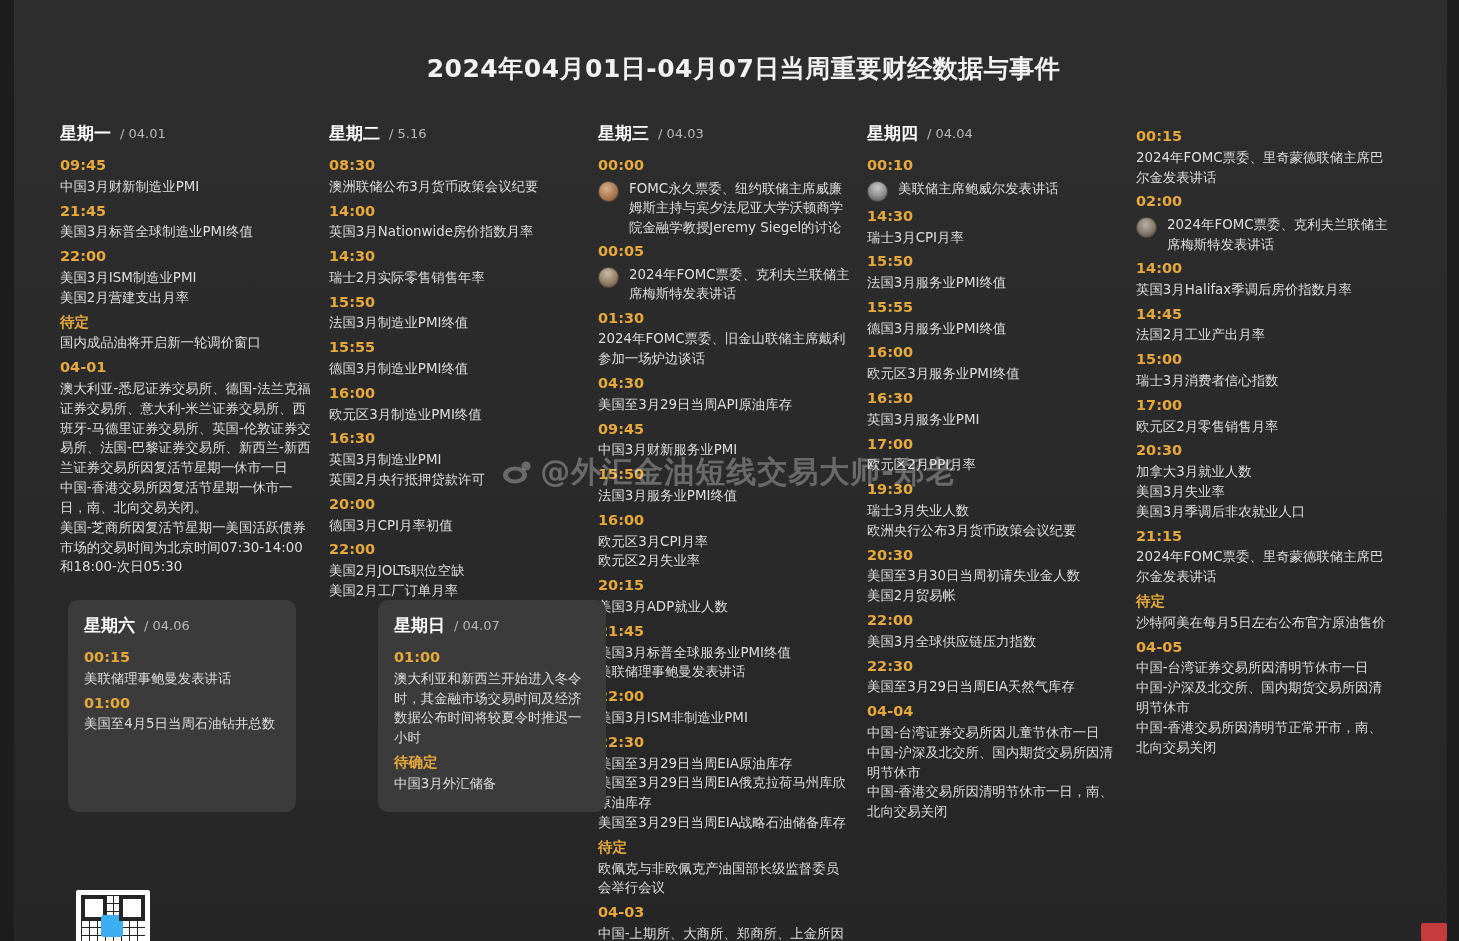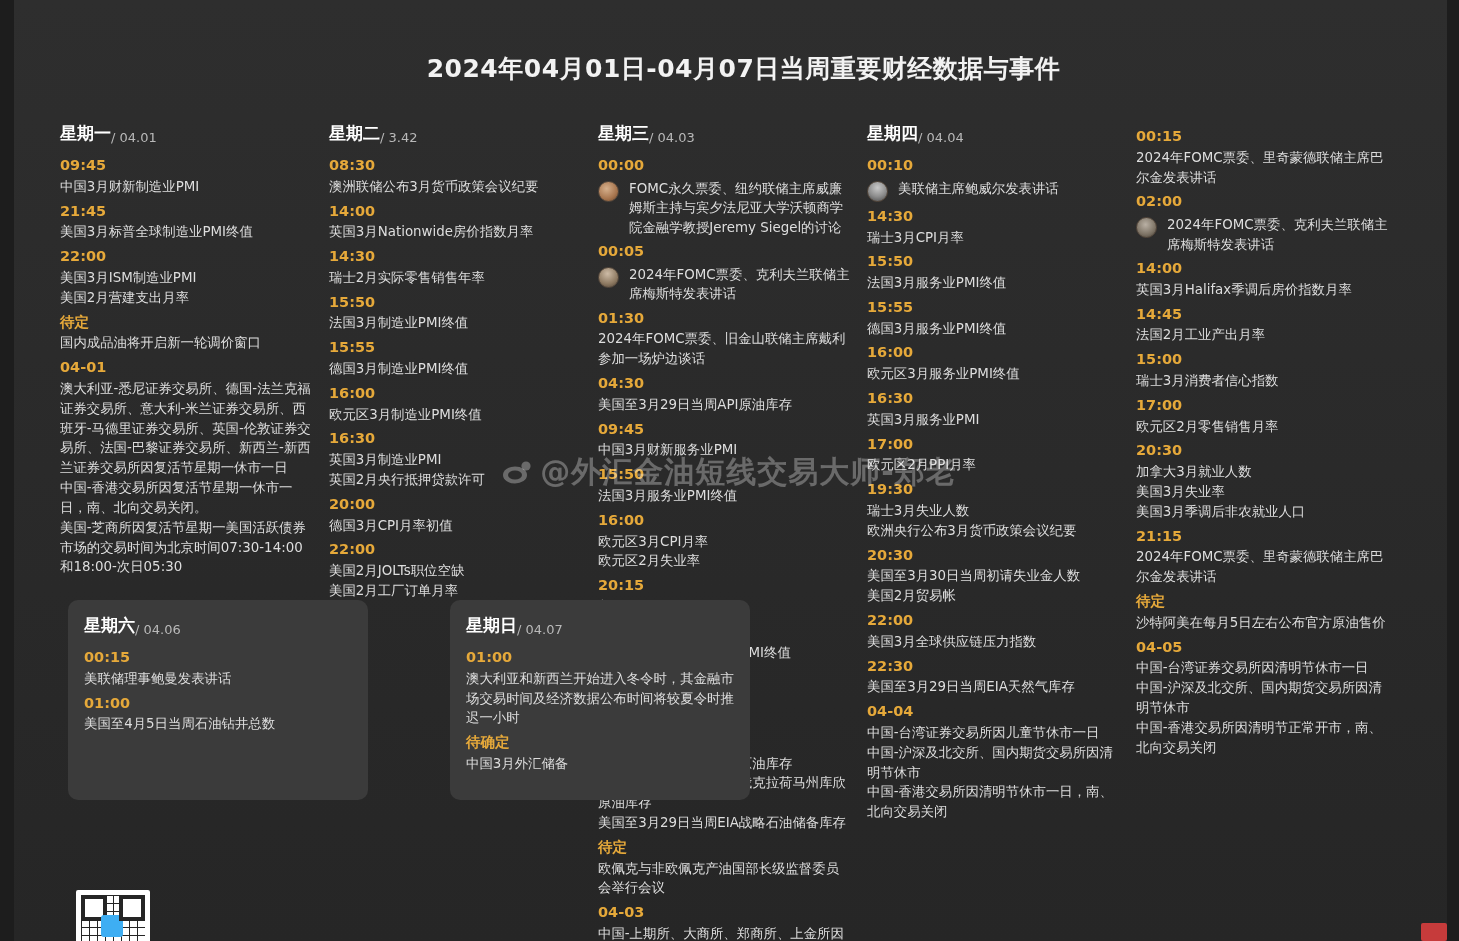--- a/index.html
+++ b/index.html
@@ -36,21 +36,21 @@
     padding-left: 28px;
   }
   #columns {
     position: absolute; left: 60px; top: 122px;
     width: 1345px;
     display: flex;
     gap: 0px;
   }
   .col { width: 269px; padding-right: 16px; }
   .day-head {
-    display: flex; align-items: flex-end; 
+    display: flex; align-items: center; gap: 9px;
     margin-bottom: 10px;
   }
   .day-name {
     font-size: 17px; font-weight: bold; color: #ffffff;
   }
   .day-date {
     font-size: 13px; color: #b9b9b9;
   }
   .entry { margin-bottom: 2px; }
   .time {
@@ -81,22 +81,22 @@
   }
   .avatar.a2 { background: radial-gradient(circle at 45% 30%, #cdbba6 0%, #8e7a62 60%, #4e4236 100%); }
   .avatar.a3 { background: radial-gradient(circle at 50% 30%, #c9c9c9 0%, #8d8d8d 55%, #4a4a4a 100%); }
   .avatar.a4 { background: radial-gradient(circle at 40% 35%, #cfa37c 0%, #9c6c45 60%, #5d3f27 100%); }
   .avatar.a5 { background: radial-gradient(circle at 45% 35%, #b9b0a4 0%, #7e7466 60%, #433c33 100%); }
   .avatar-text { flex: 1 1 auto; font-size: 13.4px; line-height: 1.45; color: #dedede; }
 
   .weekend-card {
     background: #3b3b3b;
     border-radius: 10px;
-    padding: 14px 16px 24px 16px;
-    width: 300px;
+    padding: 14px 16px 16px 16px;
+    width: 228px;
   }
   #weekend-row {
     position: absolute; left: 68px; top: 600px;
     display: flex; gap: 82px;
   }
   #watermark {
     position: absolute;
     left: 0; top: 452px; width: 1459px;
     text-align: center;
     font-size: 30px;
@@ -186,21 +186,21 @@
         <div class="entry">
           <div class="time">04-01</div>
           <div class="item">澳大利亚-悉尼证券交易所、德国-法兰克福证券交易所、意大利-米兰证券交易所、西班牙-马德里证券交易所、英国-伦敦证券交易所、法国-巴黎证券交易所、新西兰-新西兰证券交易所因复活节星期一休市一日</div>
           <div class="item">中国-香港交易所因复活节星期一休市一日，南、北向交易关闭。</div>
           <div class="item">美国-芝商所因复活节星期一美国活跃债券市场的交易时间为北京时间07:30-14:00和18:00-次日05:30</div>
         </div>
       </div>
       <div class="col">
         <div class="day-head">
           <span class="day-name">星期二</span>
-          <span class="day-date">/ 3.42</span>
+          <span class="day-date">/ 5.16</span>
         </div>
         <div class="entry">
           <div class="time">08:30</div>
           <div class="item">澳洲联储公布3月货币政策会议纪要</div>
         </div>
         <div class="entry">
           <div class="time">14:00</div>
           <div class="item">英国3月Nationwide房价指数月率</div>
         </div>
         <div class="entry">

